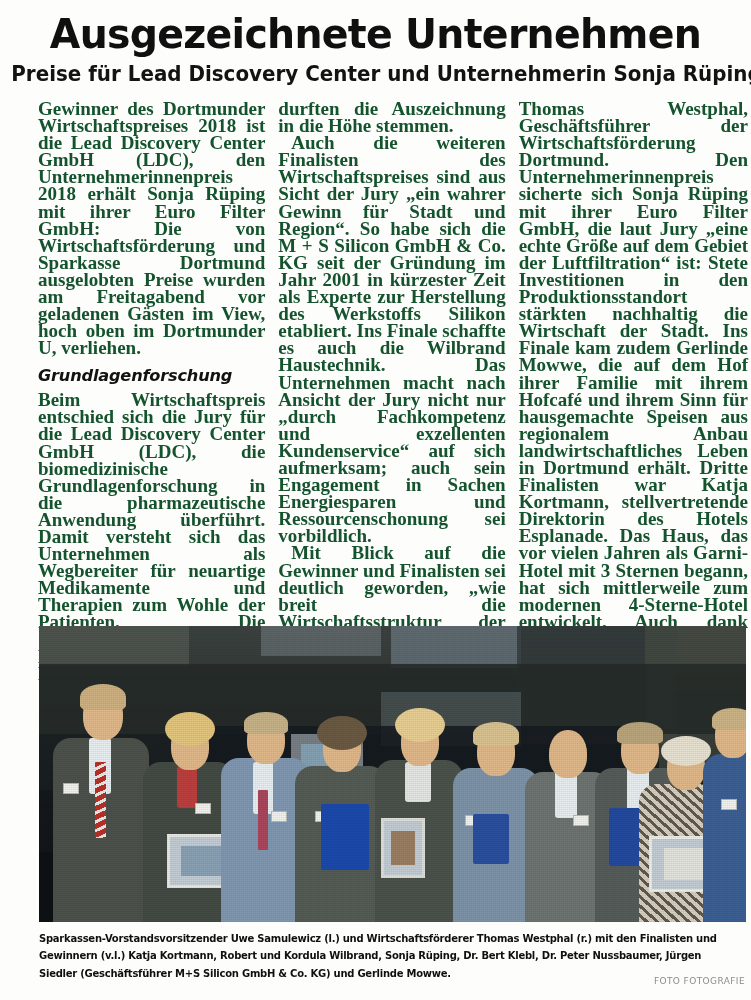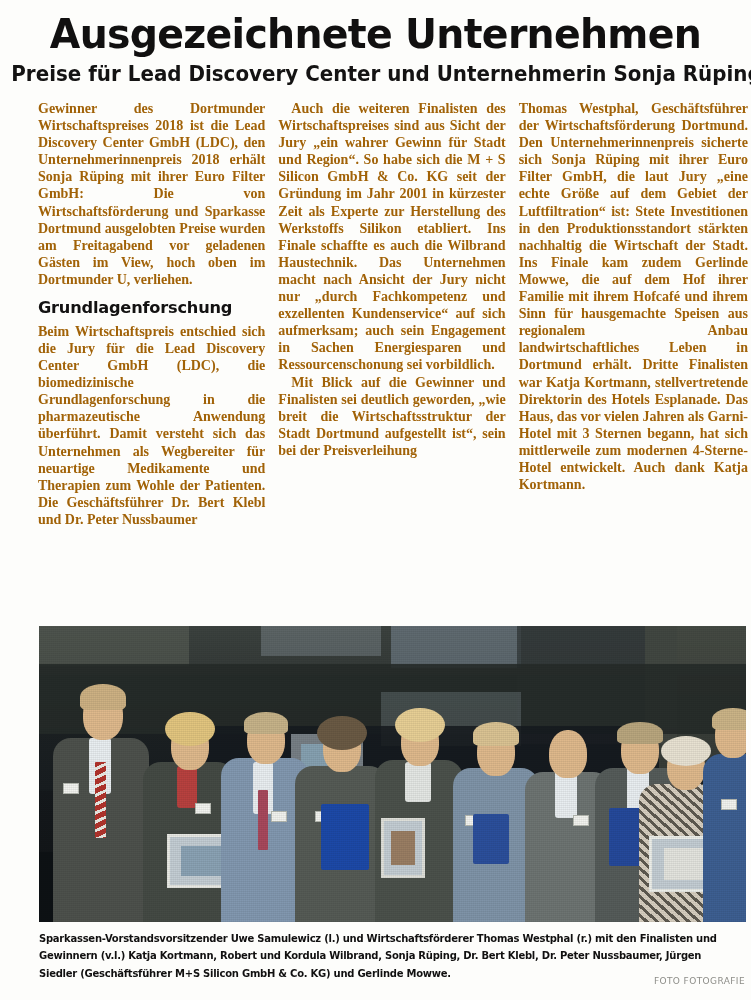--- a/index.html
+++ b/index.html
@@ -59,42 +59,43 @@
   }
 
   .col {
     width: 228px;
     position: relative;
   }
   .col.c3 { width: 230px; }
 
   .col p {
     font-family: "Liberation Serif", serif;
-    font-size: 14px;
+    font-size: 19px;
     line-height: 17.1px;
     text-align: justify;
     text-justify: inter-word;
-    color: #a16207;
+    color: #14532d;
     hyphens: manual;
     -webkit-hyphens: manual;
     word-spacing: 0px;
     font-weight: 600;
   }
 
   .col p.indent { text-indent: 13px; }
 
   .section-head {
     font-family: "DejaVu Sans", sans-serif;
     font-weight: 700;
     font-size: 16.2px;
     line-height: 1.1;
     color: #131212;
     margin-top: 11px;
     margin-bottom: 6px;
     letter-spacing: -0.2px;
+    font-style: italic;
   }
 
   
   .photo-wrap {
     position: absolute;
     left: 39px;
     top: 626px;
     width: 707px;
     height: 296px;
     overflow: hidden;
@@ -231,20 +232,21 @@
 
   <div class="columns">
 
     <div class="col c1">
       <p>Gewinner des Dortmunder Wirtschaftspreises 2018 ist die Lead Discovery Center GmbH (LDC), den Unternehmerinnenpreis 2018 erhält Sonja Rüping mit ihrer Euro Filter GmbH: Die von Wirtschaftsförderung und Sparkasse Dortmund ausgelobten Preise wurden am Freitagabend vor geladenen Gästen im View, hoch oben im Dortmunder U, verliehen.</p>
       <h3 class="section-head">Grundlagenforschung</h3>
       <p>Beim Wirtschaftspreis entschied sich die Jury für die Lead Discovery Center GmbH (LDC), die biomedizinische Grundlagenforschung in die pharmazeutische Anwendung überführt. Damit versteht sich das Unternehmen als Wegbereiter für neuartige Medikamente und Therapien zum Wohle der Patienten. Die Geschäftsführer Dr. Bert Klebl und Dr. Peter Nussbaumer</p>
     </div>
 
     <div class="col c2">
+      <p>durften die Auszeichnung in die Höhe stemmen.</p>
       <p class="indent">Auch die weiteren Finalisten des Wirtschaftspreises sind aus Sicht der Jury „ein wahrer Gewinn für Stadt und Region“. So habe sich die M + S Silicon GmbH &amp; Co. KG seit der Gründung im Jahr 2001 in kürzester Zeit als Experte zur Herstellung des Werkstoffs Silikon etabliert. Ins Finale schaffte es auch die Wilbrand Haustechnik. Das Unternehmen macht nach Ansicht der Jury nicht nur „durch Fachkompetenz und exzellenten Kundenservice“ auf sich aufmerksam; auch sein Engagement in Sachen Energiesparen und Ressourcenschonung sei vorbildlich.</p>
       <p class="indent">Mit Blick auf die Gewinner und Finalisten sei deutlich geworden, „wie breit die Wirtschaftsstruktur der Stadt Dortmund aufgestellt ist“, sein bei der Preisverleihung</p>
     </div>
 
     <div class="col c3">
       <p>Thomas Westphal, Geschäftsführer der Wirtschaftsförderung Dortmund. Den Unternehmerinnenpreis sicherte sich Sonja Rüping mit ihrer Euro Filter GmbH, die laut Jury „eine echte Größe auf dem Gebiet der Luftfiltration“ ist: Stete Investitionen in den Produktionsstandort stärkten nachhaltig die Wirtschaft der Stadt. Ins Finale kam zudem Gerlinde Mowwe, die auf dem Hof ihrer Familie mit ihrem Hofcafé und ihrem Sinn für hausgemachte Speisen aus regionalem Anbau landwirtschaftliches Leben in Dortmund erhält. Dritte Finalisten war Katja Kortmann, stellvertretende Direktorin des Hotels Esplanade. Das Haus, das vor vielen Jahren als Garni-Hotel mit 3 Sternen begann, hat sich mittlerweile zum modernen 4-Sterne-Hotel entwickelt. Auch dank Katja Kortmann.</p>
     </div>
 
   </div>
 

